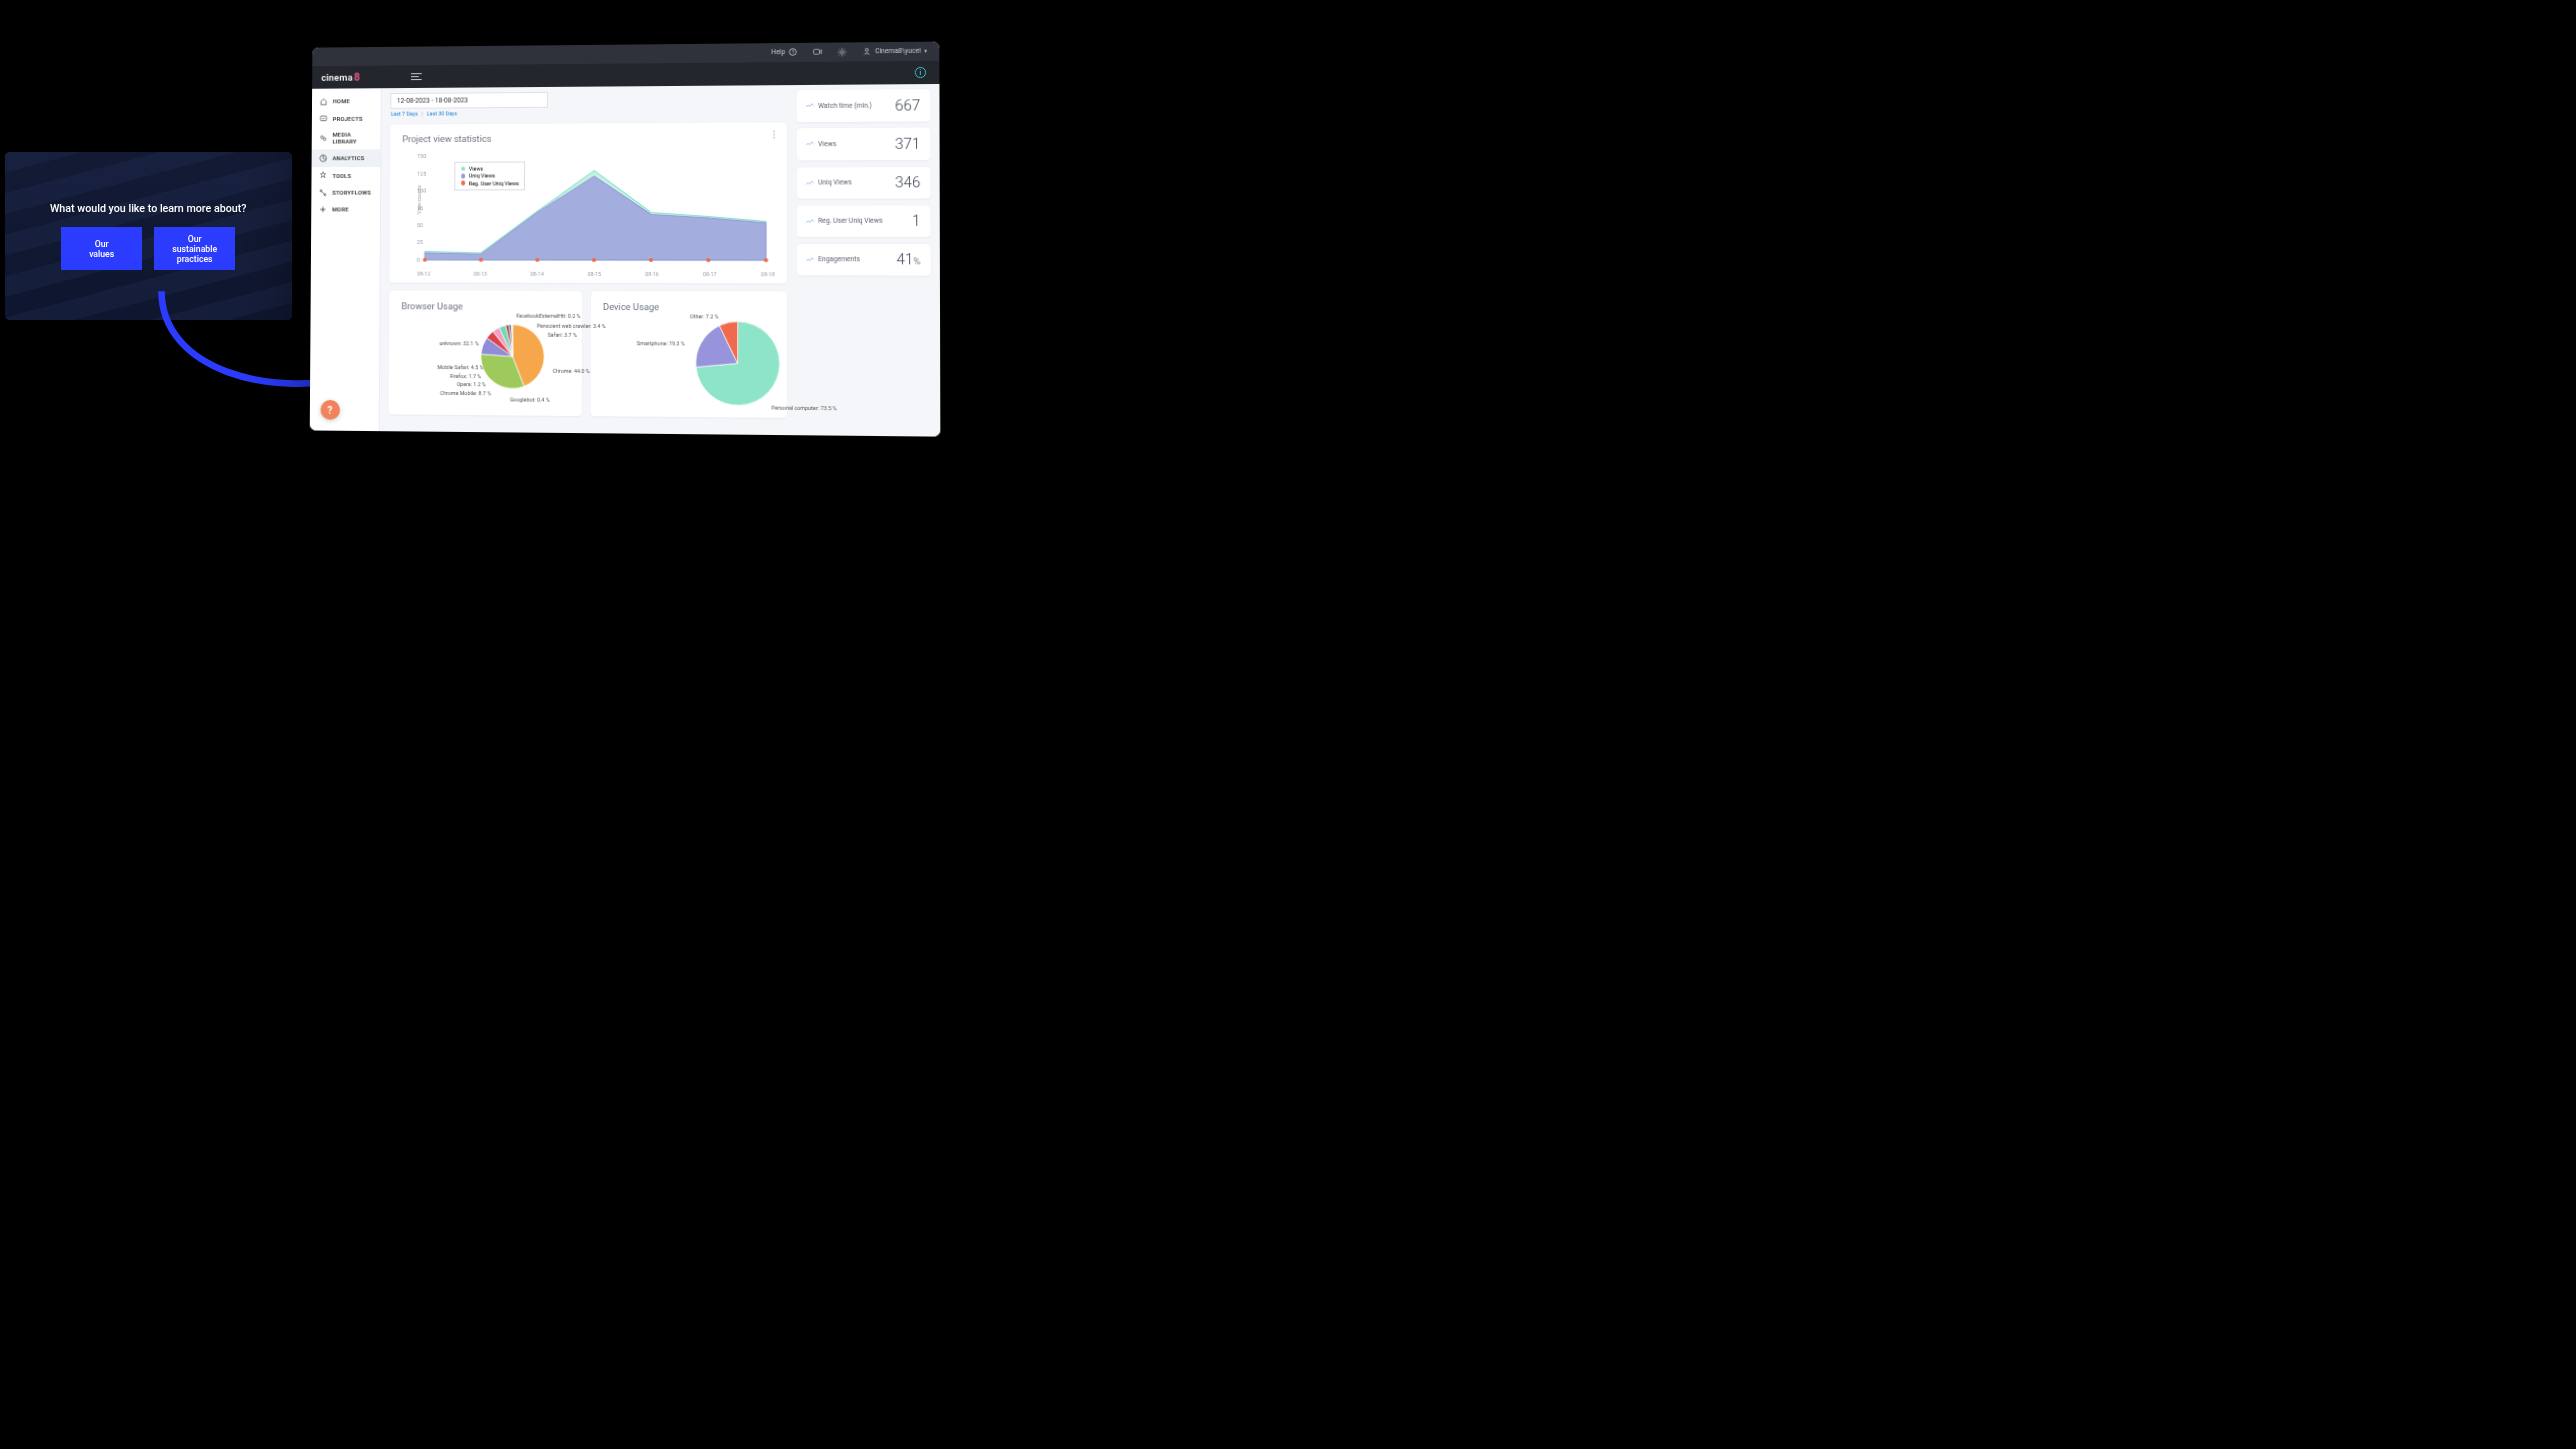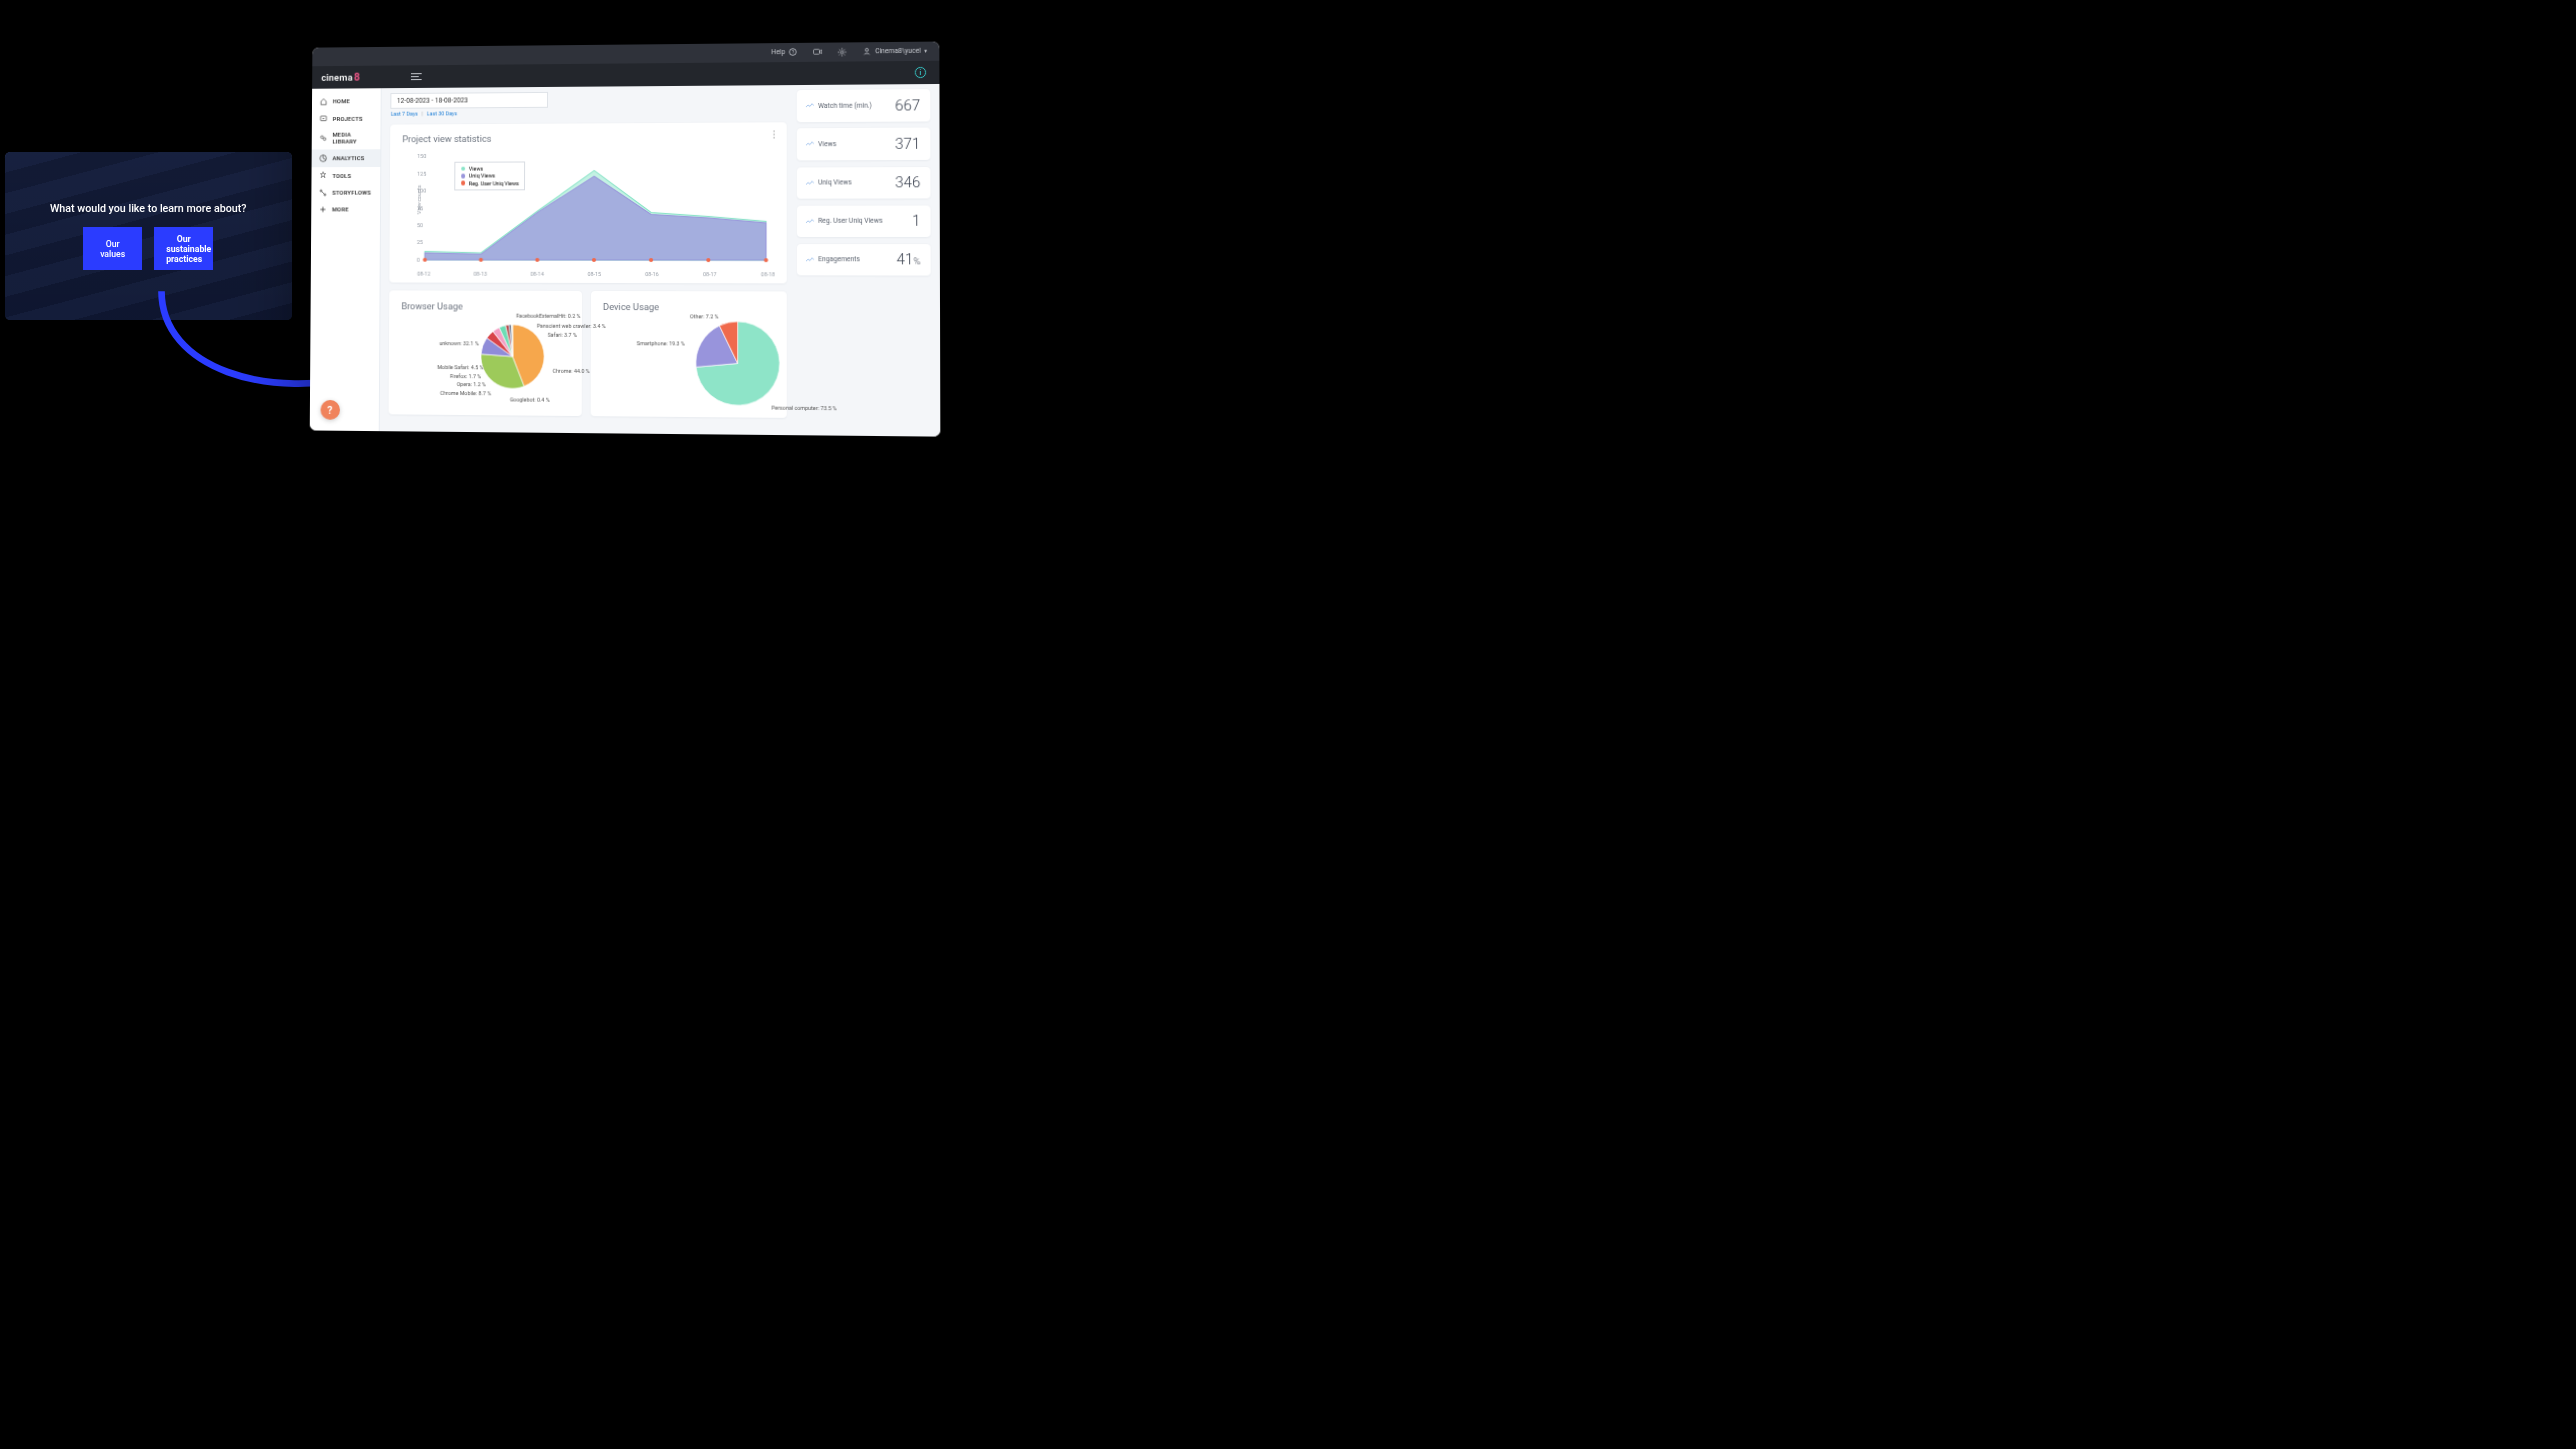--- a/index.html
+++ b/index.html
@@ -19,21 +19,21 @@
     position:absolute; inset:0;
     background:
       repeating-linear-gradient(165deg, rgba(40,55,100,0.85) 0 20px, rgba(25,35,70,0.85) 20px 40px),
       linear-gradient(180deg, #2d3a5a 0%, #141c30 100%);
     opacity:0.9;
   }
   .promo-overlay { position:absolute; inset:0; background: rgba(10,15,35,0.55); }
   .promo-content { position:absolute; inset:0; display:flex; flex-direction:column; align-items:center; justify-content:center; gap:12px; padding:0 20px; }
   .promo-question { color:#fff; font-size:10.7px; font-weight:500; text-align:left; }
   .promo-buttons { display:flex; gap:12px; }
-  .promo-btn { background:#2b3cff; color:#fff; border:none; padding:6.7px 12px; font-size:8.7px; font-weight:500; width:59px; text-align:center; cursor:pointer; }
+  .promo-btn { background:#2b3cff; color:#fff; border:none; padding:6.7px 12px; font-size:8.7px; font-weight:500; width:81px; text-align:center; cursor:pointer; }
 
   
   .arrow-svg { position:absolute; left:121px; top:288px; width:282px; height:134px; }
   .arrow-svg path { stroke:#2b3cff; stroke-width:10; fill:none; }
   .arrow-head { fill:#2b3cff; }
 
   
   .dashboard-wrap {
     position:absolute;
     left:305px; top:44px;
@@ -109,21 +109,21 @@
 <body>
 
 <div class="promo-card">
   <div class="promo-bg"></div>
   <div class="promo-overlay"></div>
   <div class="promo-content">
     <div class="promo-question">What would you like to learn more about?</div>
     <div class="promo-buttons">
       <button class="promo-btn" style="white-space:pre-line;">Our
 values</button>
-      <button class="promo-btn" style="white-space:pre-line;font-weight:bold;">Our sustainable
+      <button class="promo-btn" style="white-space:pre-line;">Our sustainable
 practices</button>
     </div>
   </div>
 </div>
 
 <svg class="arrow-svg" viewBox="0 0 420 200">
   <path d="M 60 5 C 60 120, 220 170, 370 128"></path>
   <polygon class="arrow-head" points="358,112 392,125 355,144 368,128"></polygon>
 </svg>
 

